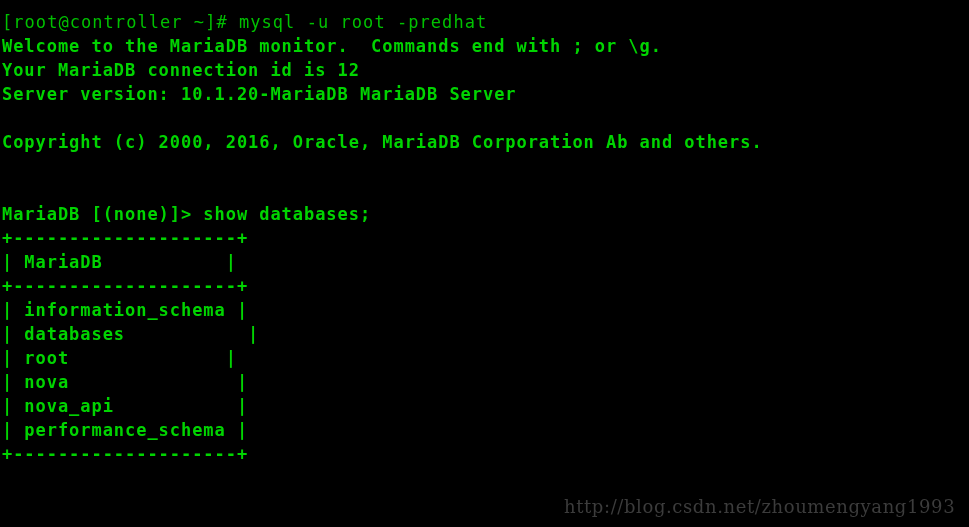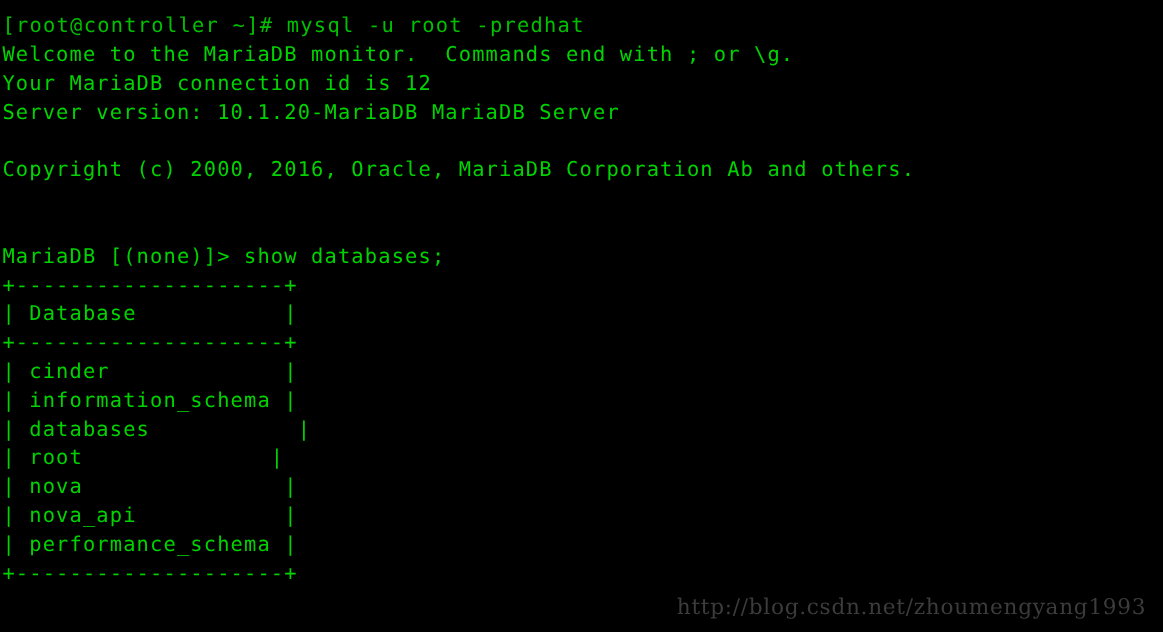--- a/index.html
+++ b/index.html
@@ -21,21 +21,21 @@
   .screen {
     position: absolute;
     top: 10px;
     left: 2px;
     width: 967px;
   }
   .line {
     height: 24px;
     white-space: pre;
     color: #00d400;
-    font-weight: normal;
+    font-weight: bold;
     font-size: 17px;
     line-height: 24px;
     letter-spacing: 0.95px;
   }
   .line.prompt-cmd {
     font-weight: normal;
     color: #00c000;
     letter-spacing: 1.05px;
   }
   .line.blank {
@@ -62,23 +62,22 @@
       <div class="line prompt-cmd">[root@controller ~]# mysql -u root -predhat</div>
       <div class="line">Welcome to the MariaDB monitor.  Commands end with ; or \g.</div>
       <div class="line">Your MariaDB connection id is 12</div>
       <div class="line">Server version: 10.1.20-MariaDB MariaDB Server</div>
       <div class="line blank"> </div>
       <div class="line">Copyright (c) 2000, 2016, Oracle, MariaDB Corporation Ab and others.</div>
       <div class="line blank"> </div>
       <div class="line blank"> </div>
       <div class="line">MariaDB [(none)]&gt; show databases;</div>
       <div class="line">+--------------------+</div>
-      <div class="line">| Database           |</div>
+      <div class="line">| MariaDB           |</div>
       <div class="line">+--------------------+</div>
-      <div class="line">| cinder             |</div>
       <div class="line">| information_schema |</div>
       <div class="line">| databases           |</div>
       <div class="line">| root              |</div>
       <div class="line">| nova               |</div>
       <div class="line">| nova_api           |</div>
       <div class="line">| performance_schema |</div>
       <div class="line">+--------------------+</div>
     </div>
   <div class="watermark">http://blog.csdn.net/zhoumengyang1993</div>
 </div>

